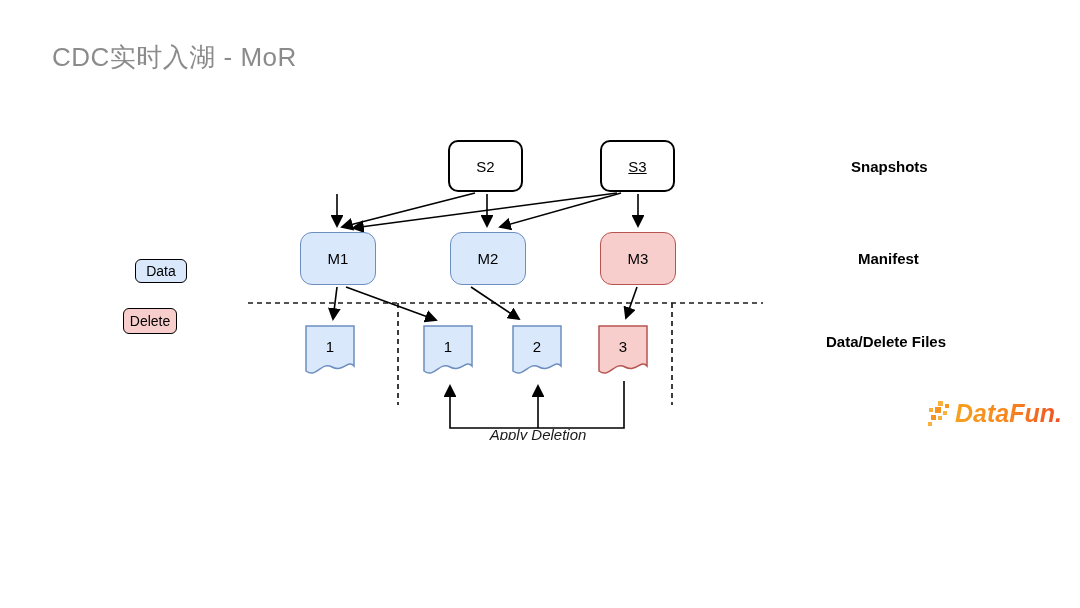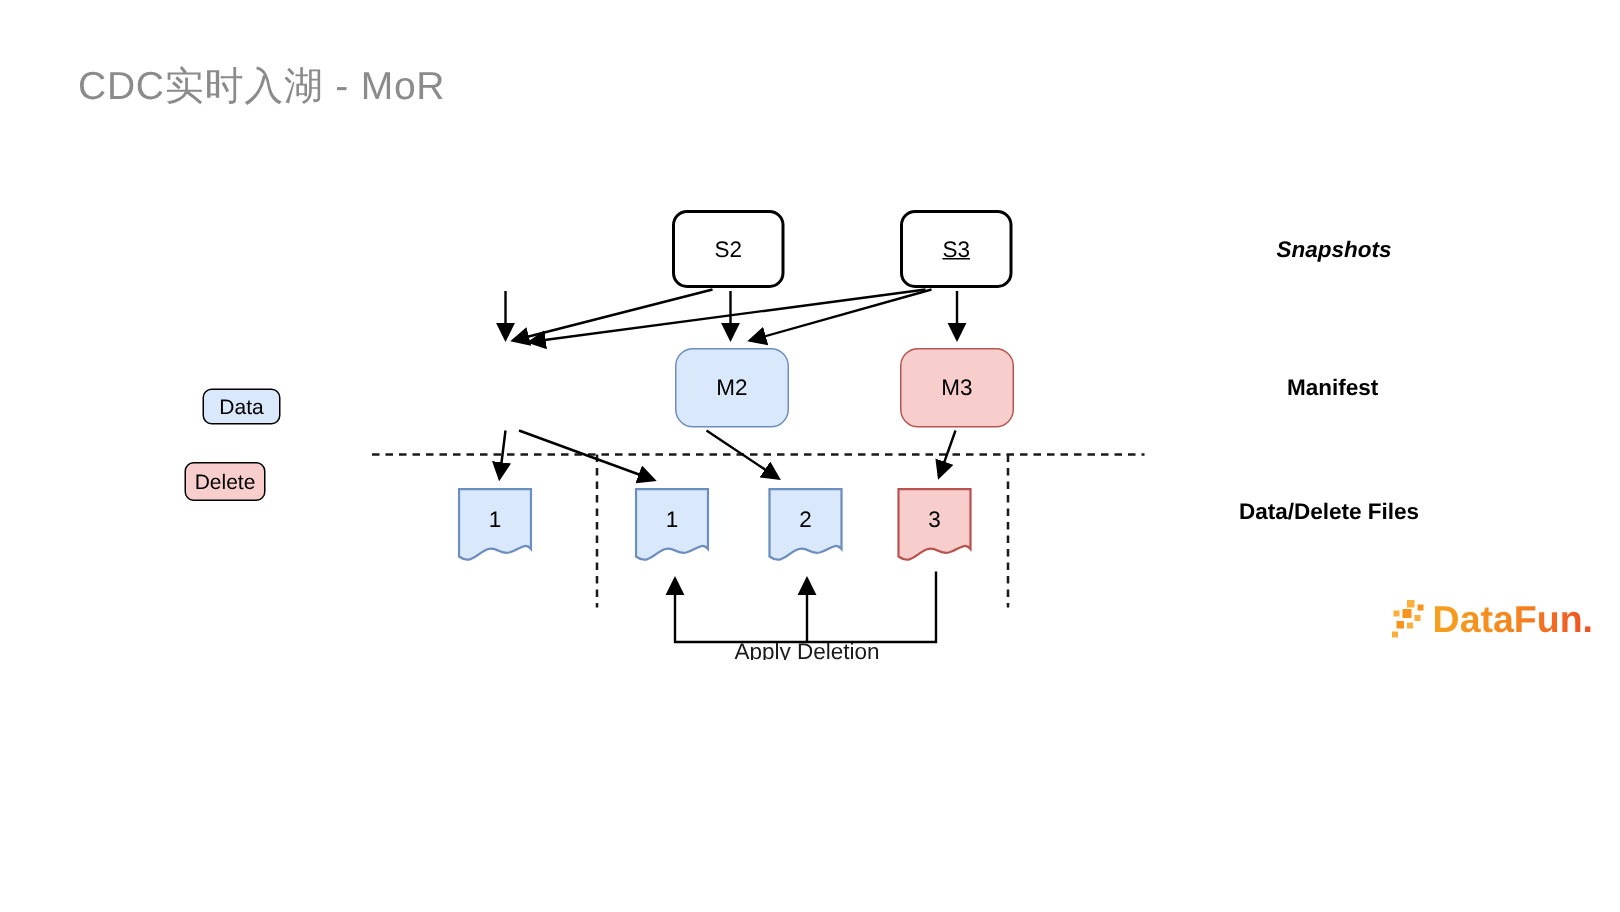--- a/index.html
+++ b/index.html
@@ -21,26 +21,26 @@
   .legend-box{border-radius:6px;border:1.6px solid;font-size:14px;}
   .lg-data{left:123px;top:259px;width:52px;height:24px;margin-left:12px;}
   .lg-delete{left:123px;top:308px;width:54px;height:26px;}
   .file{position:absolute;width:50px;height:54px;}
   .file svg{position:absolute;left:0;top:0;}
   .file .num{position:absolute;left:0;top:13px;width:100%;text-align:center;
              font-size:15px;color:#000;}
   .f1{left:305px;top:325px;} .f2{left:423px;top:325px;}
   .f3{left:512px;top:325px;} .f4{left:598px;top:325px;}
   .row-label{position:absolute;font-size:15px;font-weight:bold;color:#000;}
-  .rl-snapshots{left:851px;top:158px;font-style:italic;}
+  .rl-snapshots{left:851px;top:158px;}
   .rl-manifest{left:858px;top:250px;}
   .rl-files{left:826px;top:333px;}
   .apply-label{position:absolute;left:458px;top:426px;width:160px;text-align:center;
-               font-size:15px;color:#1a1a1a;}
-  .logo{position:absolute;right:18px;bottom:12px;display:flex;align-items:flex-start;gap:2px;}
+               font-size:15px;color:#1a1a1a;font-style:italic;}
+  .logo{position:absolute;right:18px;bottom:12px;display:flex;align-items:flex-end;gap:2px;font-style:italic;}
   .logo-text{font-size:25px;font-weight:bold;letter-spacing:0;
              background:linear-gradient(90deg,#f6a21c 0%,#f58220 55%,#ef4e23 100%);
              -webkit-background-clip:text;background-clip:text;color:transparent;}
   @supports not ((-webkit-background-clip:text) or (background-clip:text)){
     .logo-text{color:#f58220;background:none;}
   }
 </style>
 </head>
 <body>
 
@@ -82,20 +82,21 @@
       <line class="edge" x1="538" y1="428" x2="538" y2="386" marker-end="url(#arr)"></line>
     </g>
   </svg>
 
   <div class="node legend-box lg-data fill-data">Data</div>
   <div class="node legend-box lg-delete fill-delete">Delete</div>
 
   <div class="node snap s2">S2</div>
   <div class="node snap s3">S3</div>
 
+  <div class="node mani m1 fill-data">M1</div>
   <div class="node mani m2 fill-data">M2</div>
   <div class="node mani m3 fill-delete">M3</div>
 
   <div class="file f1">
     <svg width="50" height="54" viewBox="0 0 50 54">
       <path d="M1,1 H49 V41 C43,34 38,48 27,42 C16,36 12,54 1,46 Z" fill="#dae8fc" stroke="#6c8ebf" stroke-width="1.5"></path>
     </svg>
     <div class="num">1</div>
   </div>
   <div class="file f2">

